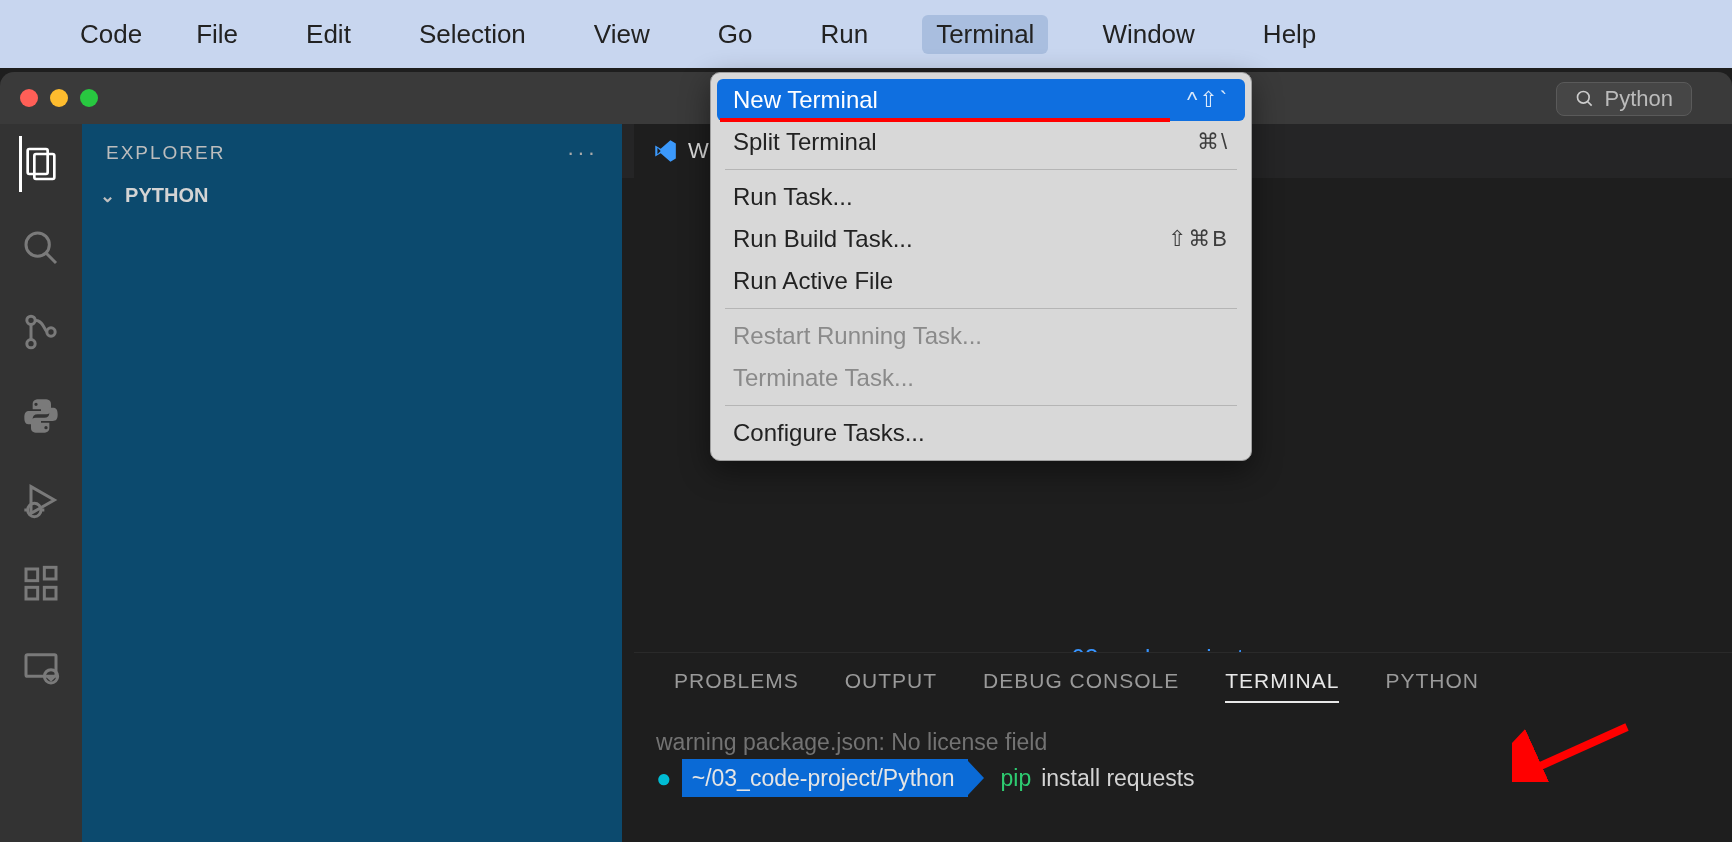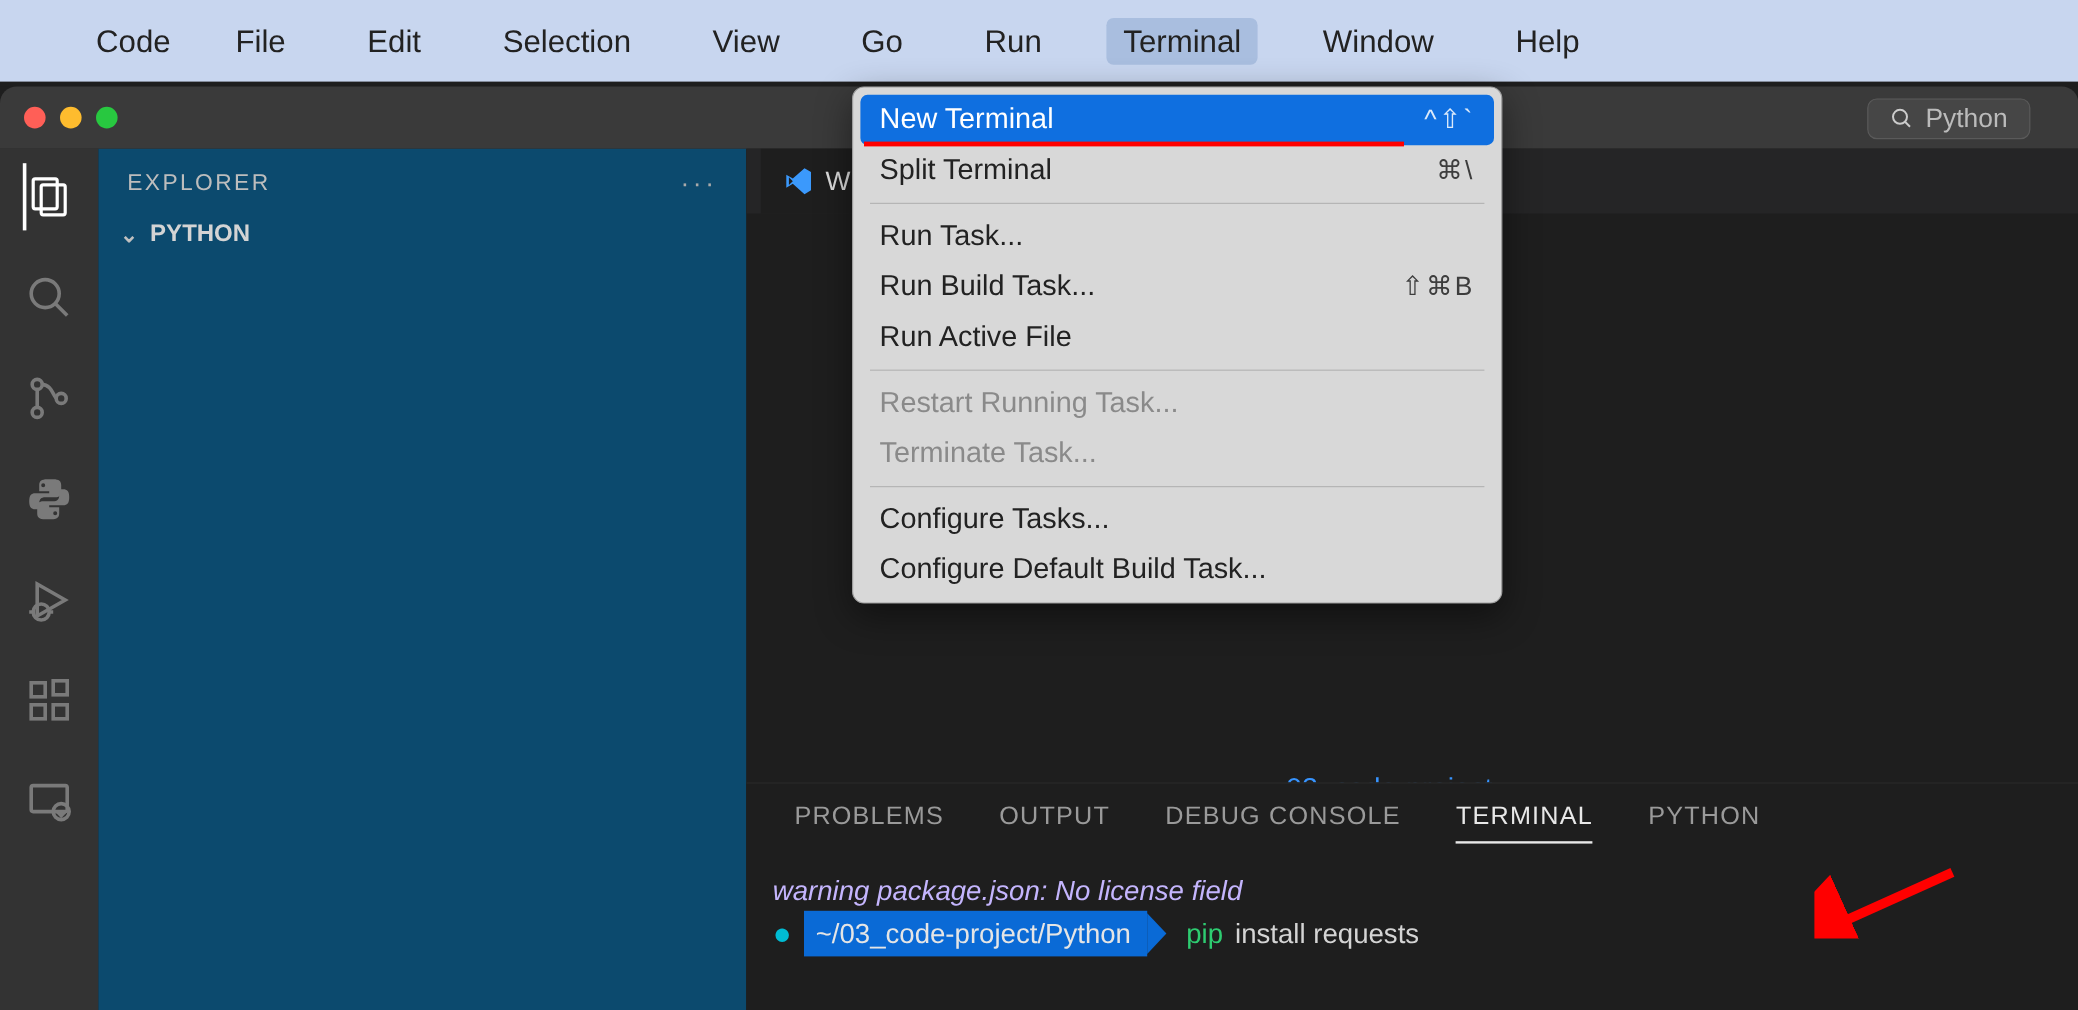--- a/index.html
+++ b/index.html
@@ -152,21 +152,21 @@
     left: 0; right: 0;
     text-align: center;
     font-size: 24px;
     color: #3794ff;
   }
   .pathline .tilde { color: #ddd; margin-left: 18px; }
 
   
   .panel {
     position: absolute;
-    left: 0; right: 0; bottom: 0;
+    left: 12px; right: 0; bottom: 0;
     height: 190px;
     background: #1e1e1e;
     border-top: 1px solid #2a2a2a;
   }
   .panel-tabs {
     display: flex;
     gap: 46px;
     padding: 16px 40px 0 40px;
     font-size: 21px;
     letter-spacing: 1px;
@@ -177,21 +177,21 @@
     border-bottom: 2px solid #e8e8e8;
     padding-bottom: 8px;
   }
   .term-body {
     padding: 22px 22px 0 22px;
     font-family: "SF Mono", Menlo, monospace;
     font-size: 23px;
     line-height: 34px;
     color: #ddd;
   }
-  .term-line1 { color: #c4b5fd; font-style: italic; }
+  .term-line1 { color: #737373; }
   .term-line2 { display: flex; align-items: center; gap: 0; }
   .bullet { color: #00bcd4; font-size: 26px; margin-right: 10px; }
   .seg-path { background: #0a6ad6; color: #e5e5e5; padding: 2px 14px 2px 10px; }
   .arrow-tip {
     width: 0; height: 0;
     border-top: 17px solid transparent;
     border-bottom: 17px solid transparent;
     border-left: 16px solid #0a6ad6;
     margin-right: 16px;
   }
@@ -415,23 +415,20 @@
   <div class="ditem disabled">
     <span>Restart Running Task...</span>
   </div>
   <div class="ditem disabled">
     <span>Terminate Task...</span>
   </div>
   <div class="sep"></div>
   <div class="ditem">
     <span>Configure Tasks...</span>
   </div>
-  <div class="ditem">
-    <span>Configure Default Build Task...</span>
-  </div>
 </div>
 
 <div class="underline-ann"></div>
 
 <div class="arrow-ann">
   <svg viewBox="0 0 120 60">
     <defs>
       <marker id="ah" markerWidth="12" markerHeight="12" refX="2" refY="5" orient="auto">
         <polygon points="0,0 12,5 0,10" fill="#ff0000"></polygon>
       </marker>

